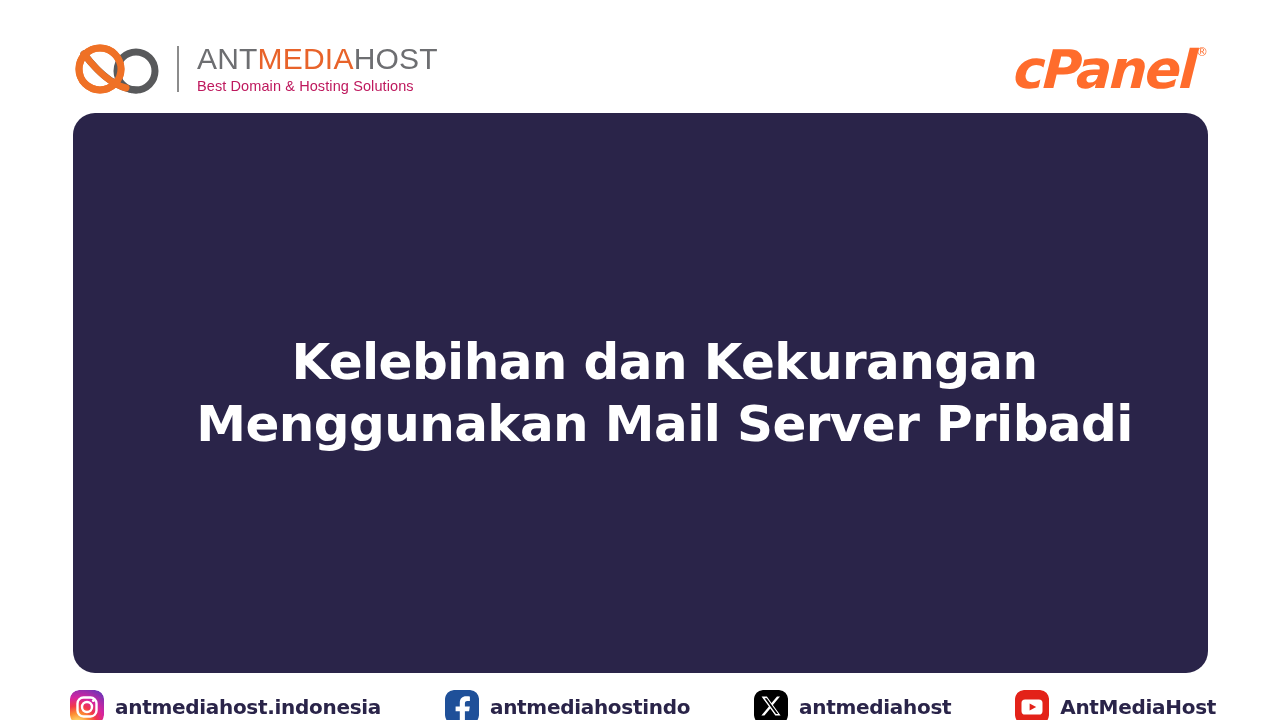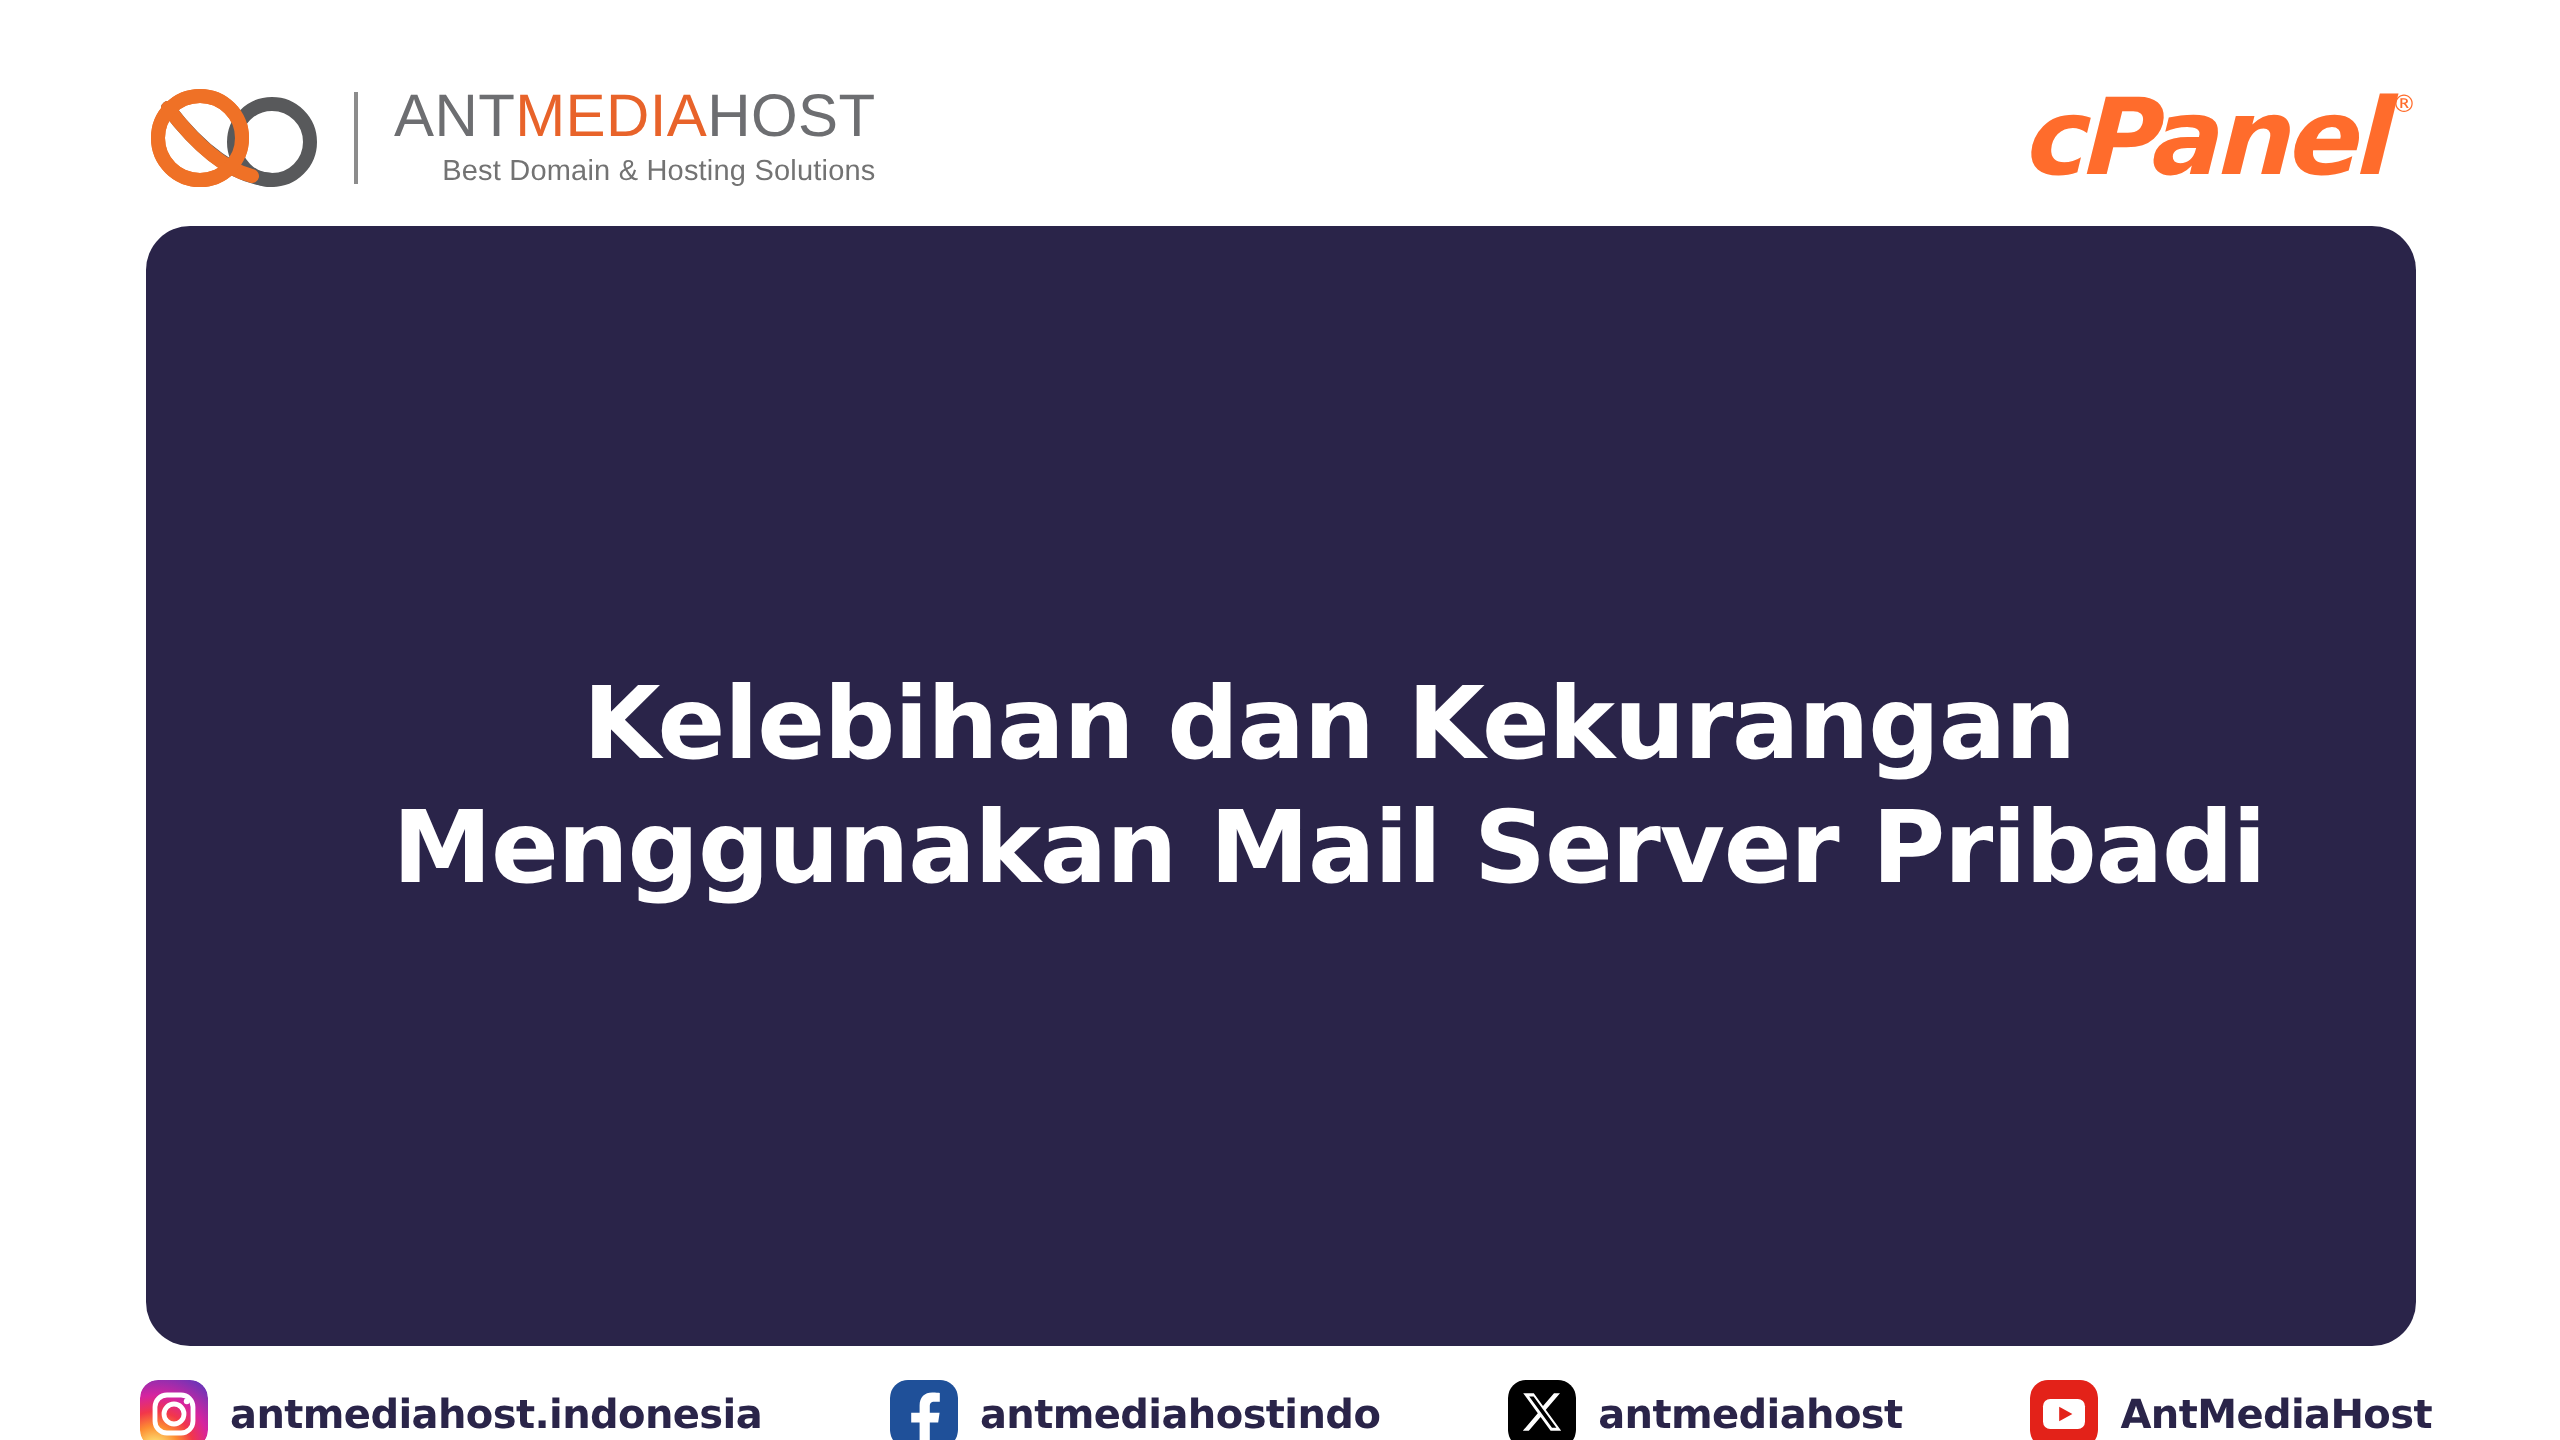--- a/index.html
+++ b/index.html
@@ -63,25 +63,24 @@
     line-height:1.02;
     white-space:nowrap;
   }
   .brand-wordmark .wm-gray { color:#6d6e71; }
   .brand-wordmark .wm-orange { color:#e8632a; }
 
   .brand-tagline {
     font-family:"Liberation Sans", sans-serif;
     font-size:14.5px;
     font-weight:400;
-    color:#737373;
+    color:#be185d;
     letter-spacing:0.1px;
     margin-top:3px;
     white-space:nowrap;
-    text-align:right;
   }
 
   .cpanel {
     display:flex;
     align-items:flex-start;
     position:relative;
     padding-right:2px;
   }
   .cpanel-word {
     font-family:"DejaVu Sans", sans-serif;

